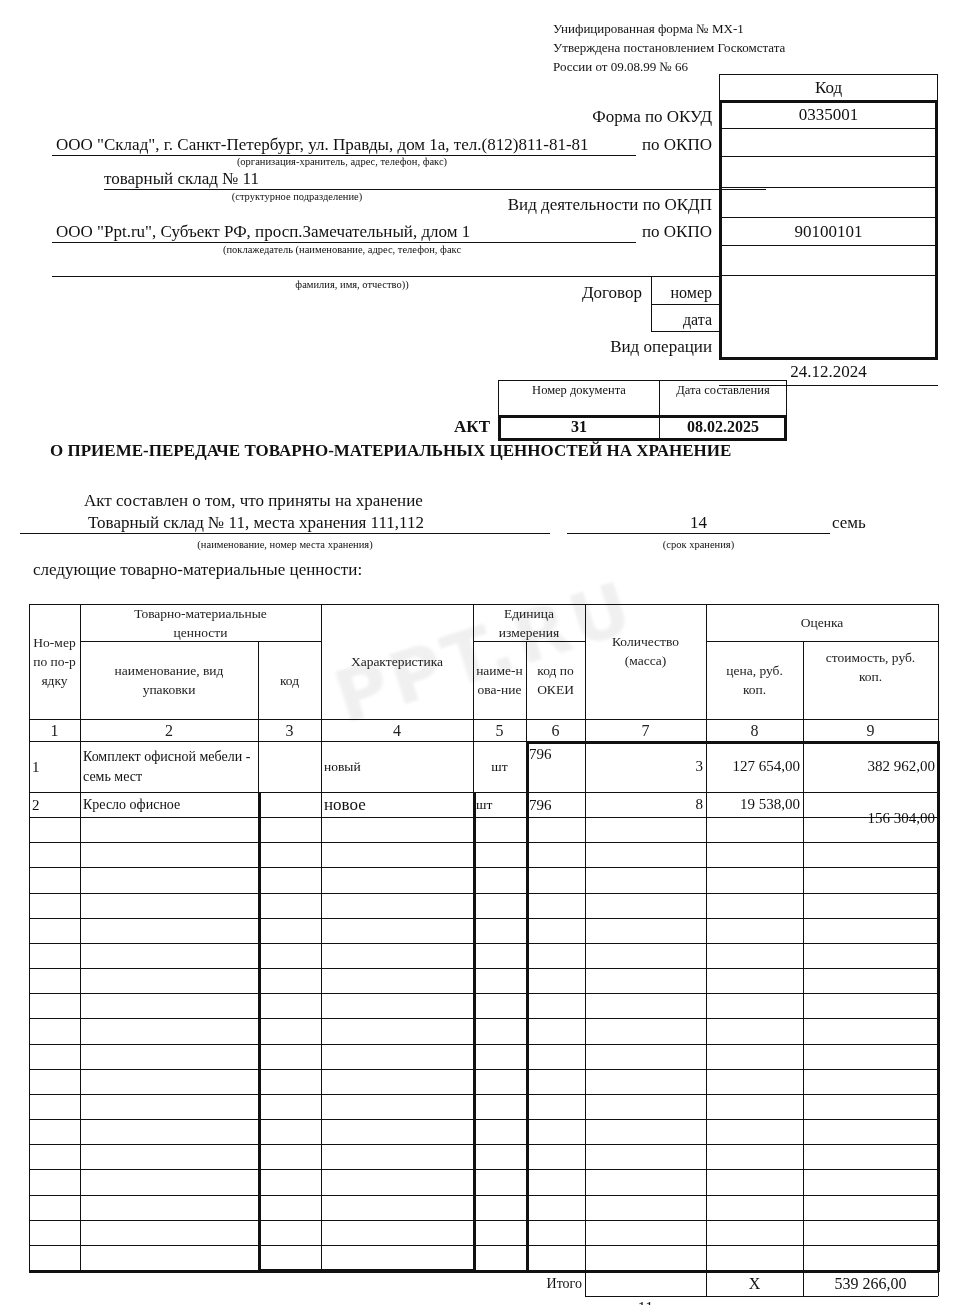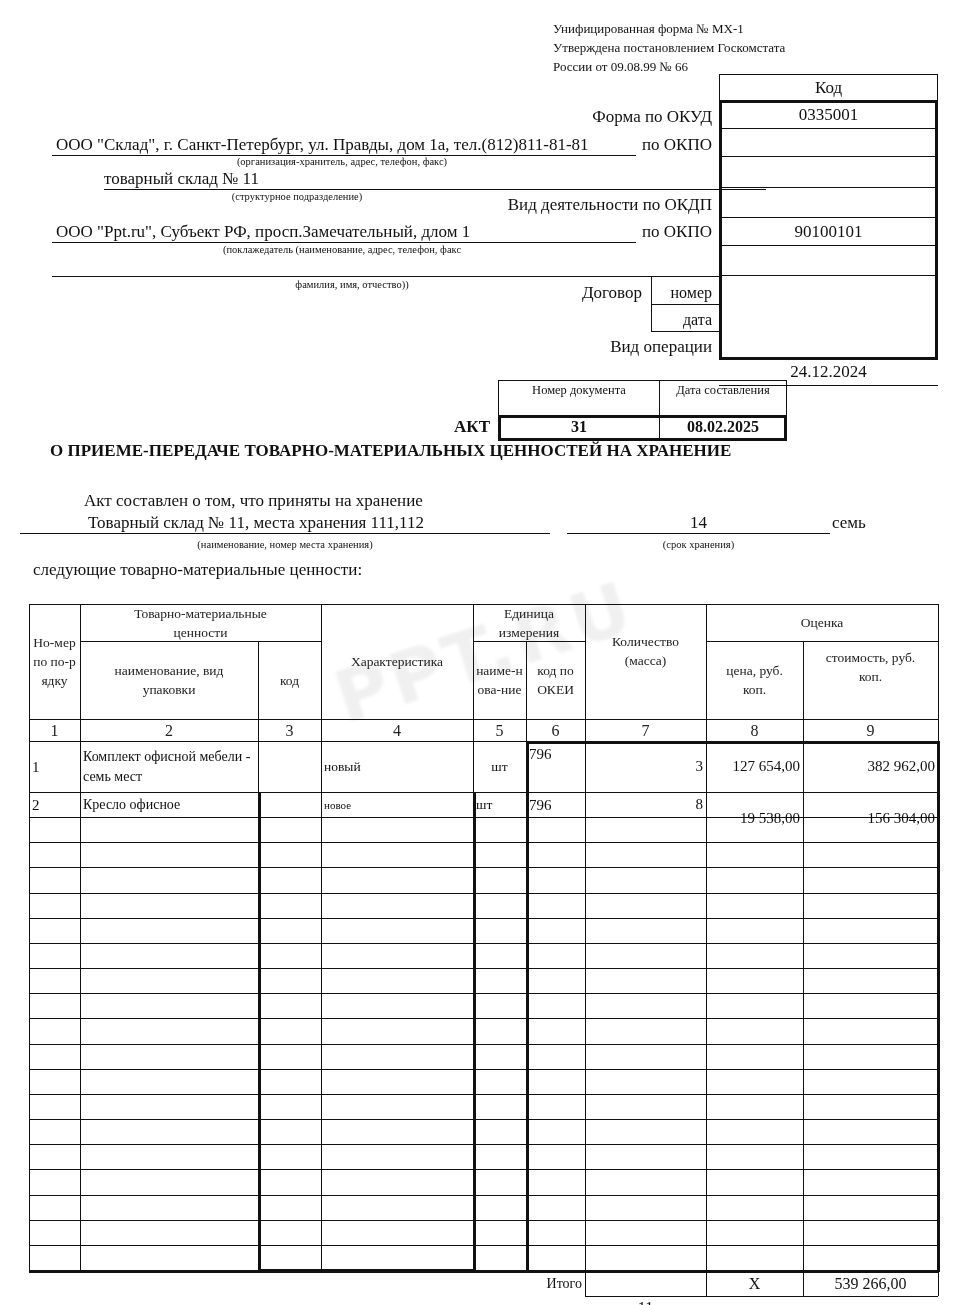--- a/index.html
+++ b/index.html
@@ -145,25 +145,25 @@
         <div class="dcell" style="left: 473px; top: 741px; width: 53px; height: 51px; justify-content: center; font-size: 13.5px;">шт</div>
         <div class="dcell" style="left: 526px; top: 741px; width: 59px; height: 51px; justify-content: flex-start; align-items: flex-start; padding-top: 3px; font-size: 15px;">796</div>
         <div class="dcell" style="left: 585px; top: 741px; width: 121px; height: 51px; justify-content: flex-end; align-items: flex-start; padding-top: 15px; font-size: 15px;">3</div>
         <div class="dcell" style="left: 706px; top: 741px; width: 97px; height: 51px; justify-content: flex-end; align-items: flex-start; padding-top: 15px; font-size: 15px;">127 654,00</div>
         <div class="dcell" style="left: 803px; top: 741px; width: 135px; height: 51px; justify-content: flex-end; align-items: flex-start; padding-top: 15px; font-size: 15px;">382 962,00</div>
       </div>
       <div>
         <div class="dcell" style="left: 29px; top: 792px; width: 51px; height: 25px; justify-content: flex-start; font-size: 15px;">2</div>
         <div class="dcell" style="left: 80px; top: 792px; width: 178px; height: 25px; justify-content: flex-start;">Кресло офисное</div>
         <div class="dcell" style="left: 258px; top: 792px; width: 63px; height: 25px; justify-content: flex-start;"></div>
-        <div class="dcell" style="left: 321px; top: 792px; width: 152px; height: 25px; justify-content: flex-start; font-size: 11px;">новое</div>
+        <div class="dcell" style="left: 321px; top: 792px; width: 152px; height: 25px; justify-content: flex-start; font-size: 17px;">новое</div>
         <div class="dcell" style="left: 473px; top: 792px; width: 53px; height: 25px; justify-content: flex-start; font-size: 13.5px;">шт</div>
         <div class="dcell" style="left: 526px; top: 792px; width: 59px; height: 25px; justify-content: flex-start; align-items: flex-start; padding-top: 3px; font-size: 15px;">796</div>
         <div class="dcell" style="left: 585px; top: 792px; width: 121px; height: 25px; justify-content: flex-end; align-items: flex-start; padding-top: 2px; font-size: 15px;">8</div>
-        <div class="dcell" style="left: 706px; top: 792px; width: 97px; height: 25px; justify-content: flex-end; align-items: flex-start; padding-top: 16px; font-size: 15px;">19 538,00</div>
+        <div class="dcell" style="left: 706px; top: 792px; width: 97px; height: 25px; justify-content: flex-end; align-items: flex-start; padding-top: 2px; font-size: 15px;">19 538,00</div>
         <div class="dcell" style="left: 803px; top: 792px; width: 135px; height: 25px; justify-content: flex-end; align-items: flex-start; padding-top: 16px; font-size: 15px;">156 304,00</div>
       </div>
     </div>
 
   <div class="abs t13 right" style="left:520px; top:1272px; width:62px; height:24px; line-height:24px; font-size:14px;">Итого</div>
   <div class="abs center" style="left:585px; top:1272px; width:121px; height:24px; line-height:24px; font-size:16px;margin-top:24px;">11</div>
   <div class="abs center" style="left:706px; top:1272px; width:97px; height:24px; line-height:24px; font-size:16px;">Х</div>
   <div class="abs center" style="left:803px; top:1272px; width:135px; height:24px; line-height:24px; font-size:16px;">539 266,00</div>
 
   <div id="gridlines">

